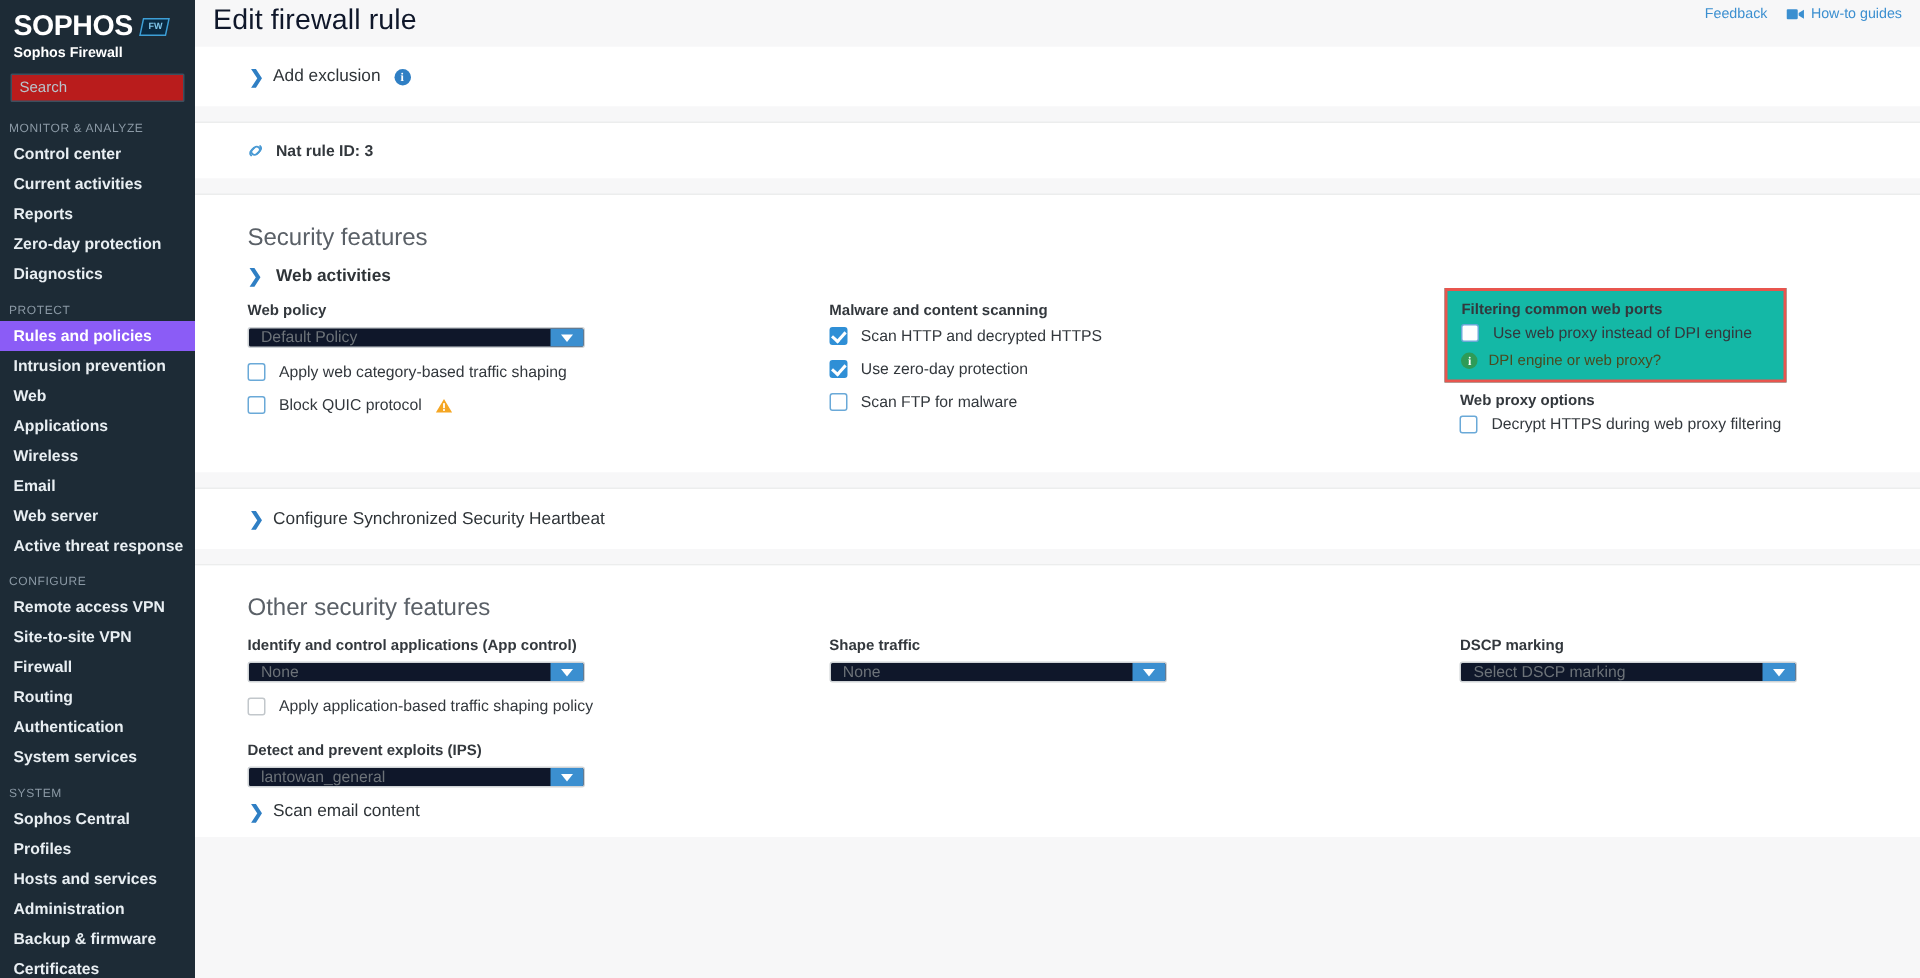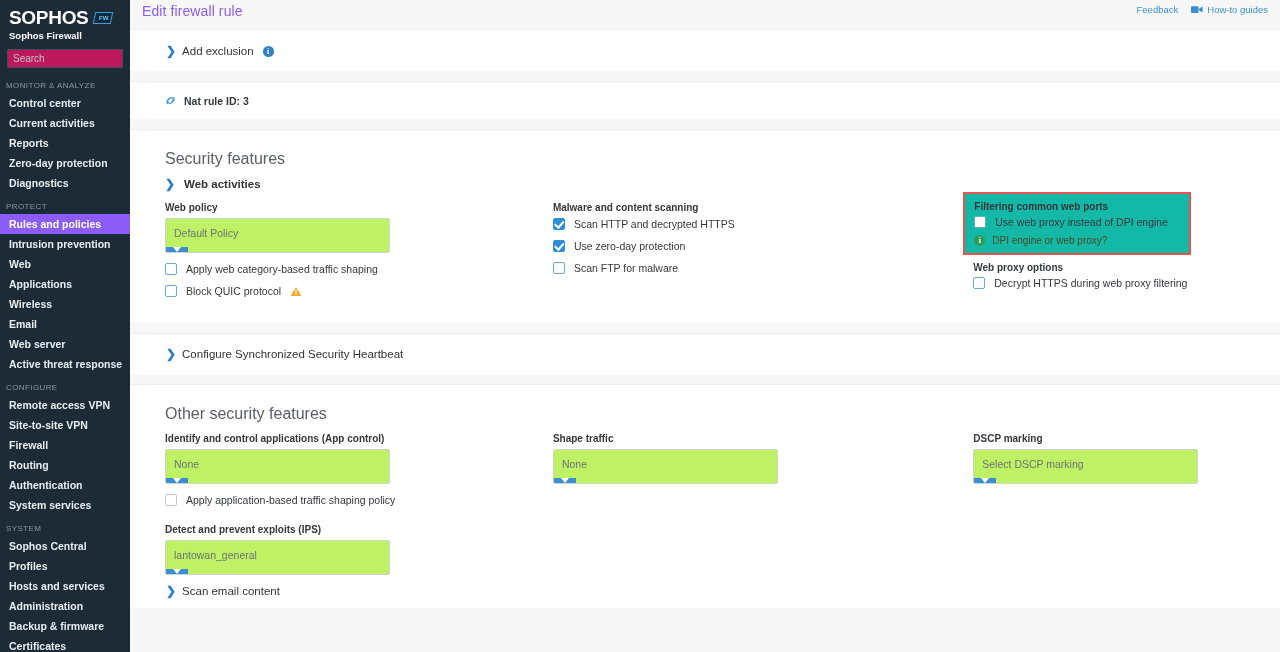--- a/index.html
+++ b/index.html
@@ -38,21 +38,21 @@
     line-height: 1;
   }
   .brand-badge span { display: inline-block; transform: skewX(12deg); }
   .brand-sub {
     font-size: 9.5px; font-weight: 700; color: #ffffff;
     margin-top: 3px; letter-spacing: 0px;
   }
   .search-wrap { padding: 6px 7px 4px 7px; }
   .search-box {
     display: flex; align-items: center;
-    background: #be185d;
+    background: #b91c1c;
     border: 1px solid #3d4f5e;
     height: 19px;
     padding: 0 5px;
     border-radius: 1px;
   }
   .search-box input {
     flex: 1; background: transparent; border: 0; outline: 0;
     color: #b9c4cc; font-size: 10px;
     font-family: "Liberation Sans", sans-serif;
   }
@@ -80,21 +80,21 @@
     overflow: hidden; position: relative;
   }
   .topbar {
     height: 31px; background: #f7f7f8;
     display: flex; align-items: flex-start;
     justify-content: space-between;
     padding: 0 12px 0 0;
     position: relative;
   }
   .page-title {
-    font-size: 14px; color: #8b5cf6; font-weight: 400;
+    font-size: 19px; color: #0f172a; font-weight: 400;
     padding-left: 12px; padding-top: 3px; letter-spacing: 0.1px;
   }
   .topbar-links {
     display: flex; align-items: center; gap: 13px;
     padding-top: 4px;
   }
   .topbar-link {
     font-size: 9.5px; color: #3b8fd0; cursor: pointer;
     display: flex; align-items: center; gap: 4px;
   }
@@ -153,25 +153,24 @@
   }
   .col1 { width: 405px; padding-left: 35px; }
   .col2 { width: 405px; }
   .col3 { width: 330px; position: relative; }
 
   .field-label {
     font-size: 10px; color: #33383d; font-weight: 700;
     margin-bottom: 5px; display: block;
   }
   .select {
-    display: flex; height: 35px; width: 225px;
-    border: 1px solid #cfd3d6; background: #bef264;
+    display: flex; height: 14px; width: 225px;
+    border: 1px solid #cfd3d6; background: #0f172a;
     border-radius: 2px; overflow: hidden;
     cursor: pointer;
-    flex-direction: column;
   }
   .select .val {
     flex: 1; font-size: 10.5px; color: #6c7278;
     display: flex; align-items: center; padding-left: 8px;
   }
   .select .arrow {
     width: 22px; background: #3b8fd0;
     display: flex; align-items: center; justify-content: center;
   }
   .select .arrow::after {

